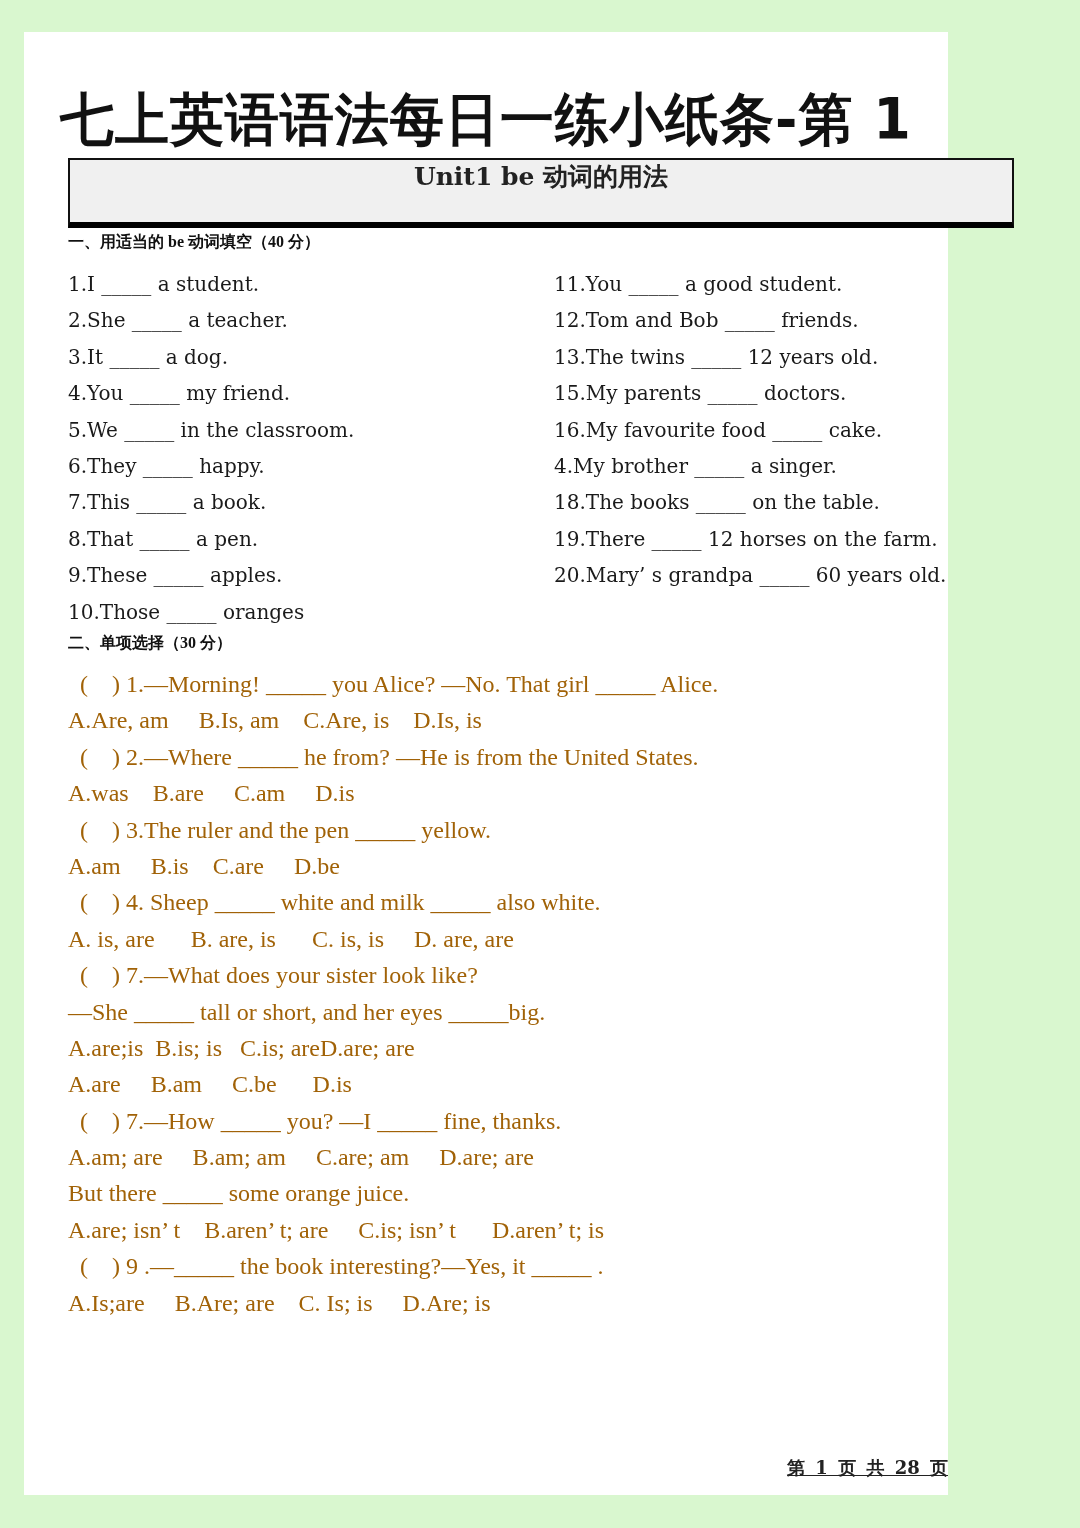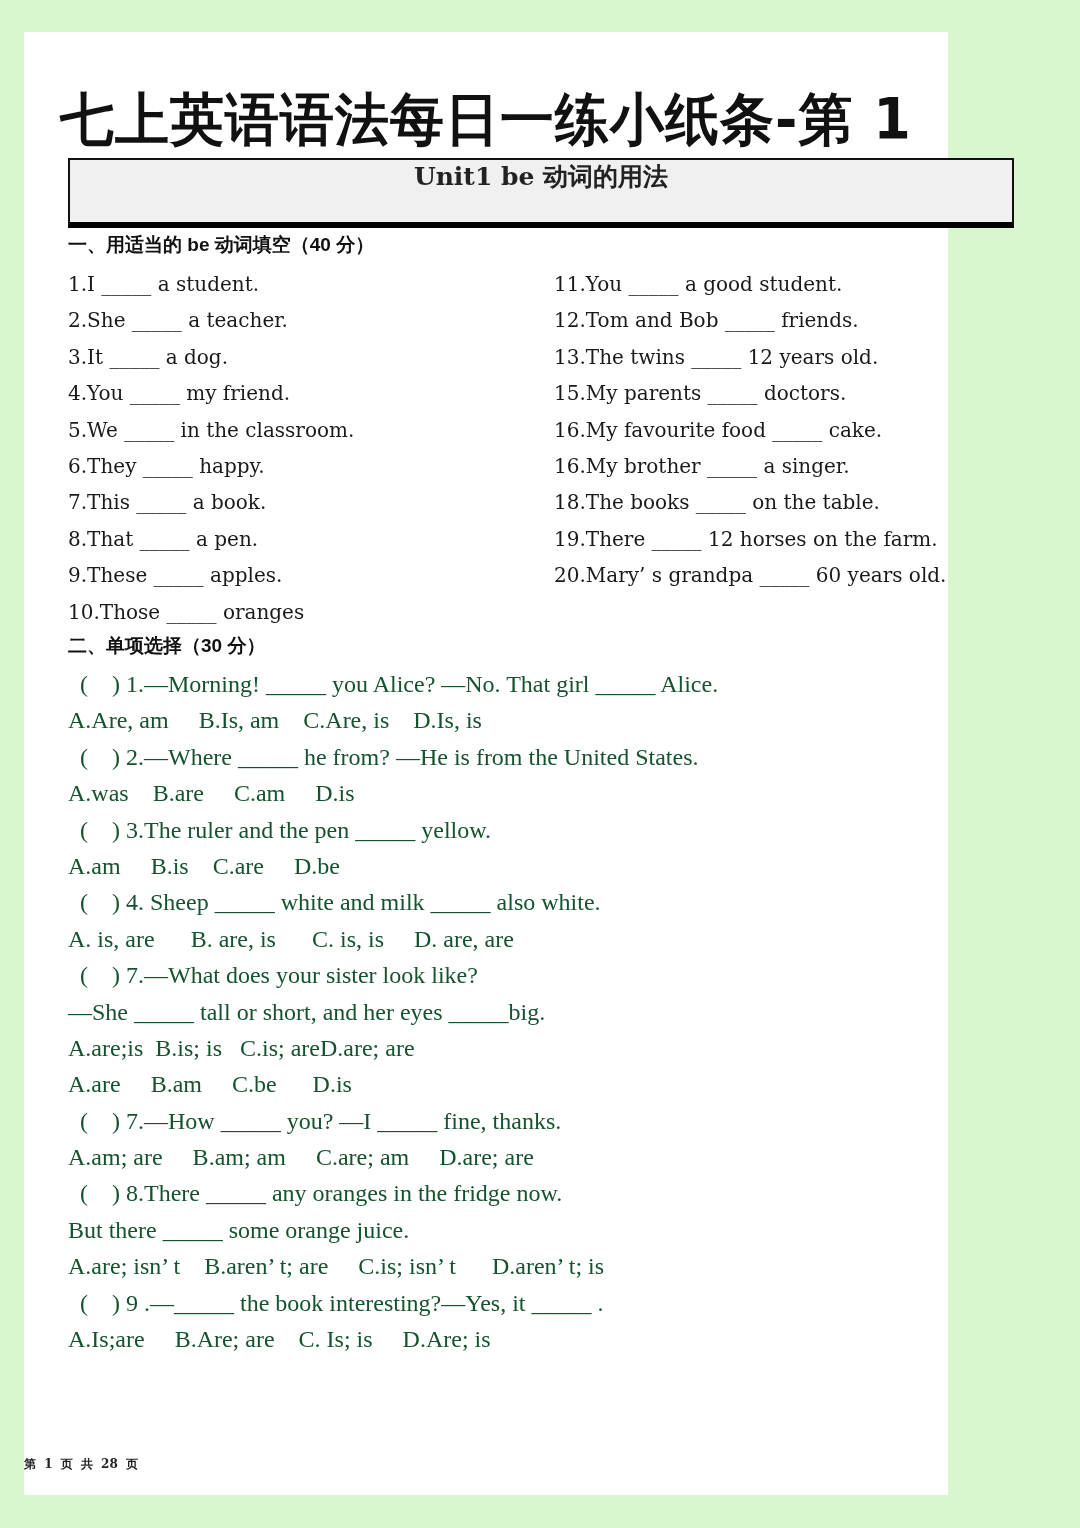--- a/index.html
+++ b/index.html
@@ -40,23 +40,23 @@
   }
   .unit-box span {
     font-family: "DejaVu Serif", "Liberation Serif", serif;
     font-weight: bold;
     font-size: 25px;
     color: #222;
   }
   .section-head {
     position: absolute;
     left: 44px;
-    font-family: Liberation Sans, sans-serif;
+    font-family: Liberation Serif, serif;
     font-weight: bold;
-    font-size: 19px;
+    font-size: 16px;
     color: #111;
   }
   .fill-col {
     position: absolute;
     top: 234px;
   }
   .fill-col .item {
     height: 36.4px;
     line-height: 36px;
     font-size: 20px;
@@ -67,32 +67,33 @@
     position: absolute;
     left: 44px; top: 634px;
     width: 960px;
   }
   .mc .line {
     height: 36.4px;
     line-height: 36px;
     font-family: "Liberation Serif", "DejaVu Serif", serif;
     font-size: 24px;
     white-space: pre;
-    color: #14532d;
+    color: #a16207;
   }
   .mc .q { padding-left: 12px; }
   .footer {
     position: absolute;
     left: 0; right: 0; top: 1424px;
-    text-align: left;
+    text-align: right;
     font-family: "DejaVu Serif", "Liberation Serif", serif;
     font-weight: bold;
-    font-size: 12px;
+    font-size: 18px;
     color: #222;
     word-spacing: 4px;
+    text-decoration: underline;
   }
 </style>
 </head>
 <body>
 
 <div class="page">
   <div class="title">七上英语语法每日一练小纸条-第 1 天</div>
 
   <div class="unit-box">
     <span>Unit1 be 动词的用法</span>
@@ -112,21 +113,21 @@
     <div class="item">9.These _____ apples.</div>
     <div class="item">10.Those _____ oranges</div>
   </div>
 
   <div class="fill-col" style="left:530px;">
     <div class="item">11.You _____ a good student.</div>
     <div class="item">12.Tom and Bob _____ friends.</div>
     <div class="item">13.The twins _____ 12 years old.</div>
     <div class="item">15.My parents _____ doctors.</div>
     <div class="item">16.My favourite food _____ cake.</div>
-    <div class="item">16.My brother _____ a singer.</div>
+    <div class="item">4.My brother _____ a singer.</div>
     <div class="item">18.The books _____ on the table.</div>
     <div class="item">19.There _____ 12 horses on the farm.</div>
     <div class="item">20.Mary’ s grandpa _____ 60 years old.</div>
   </div>
 
   <div class="section-head" style="top:601px;">二、单项选择（30 分）</div>
 
   <div class="mc">
     <div class="line q">(    ) 1.—Morning! _____ you Alice? —No. That girl _____ Alice.</div>
     <div class="line">A.Are, am     B.Is, am    C.Are, is    D.Is, is</div>
@@ -135,21 +136,20 @@
     <div class="line q">(    ) 3.The ruler and the pen _____ yellow.</div>
     <div class="line">A.am     B.is    C.are     D.be</div>
     <div class="line q">(    ) 4. Sheep _____ white and milk _____ also white.</div>
     <div class="line">A. is, are      B. are, is      C. is, is     D. are, are</div>
     <div class="line q">(    ) 7.—What does your sister look like?</div>
     <div class="line">—She _____ tall or short, and her eyes _____big.</div>
     <div class="line">A.are;is  B.is; is   C.is; areD.are; are</div>
     <div class="line">A.are     B.am     C.be      D.is</div>
     <div class="line q">(    ) 7.—How _____ you? —I _____ fine, thanks.</div>
     <div class="line">A.am; are     B.am; am     C.are; am     D.are; are</div>
-    <div class="line q">(    ) 8.There _____ any oranges in the fridge now.</div>
     <div class="line">But there _____ some orange juice.</div>
     <div class="line">A.are; isn’ t    B.aren’ t; are     C.is; isn’ t      D.aren’ t; is</div>
     <div class="line q">(    ) 9 .—_____ the book interesting?—Yes, it _____ .</div>
     <div class="line">A.Is;are     B.Are; are    C. Is; is     D.Are; is</div>
   </div>
 
   <div class="footer">第 1 页 共 28 页</div>
 </div>
 
 </body></html>

